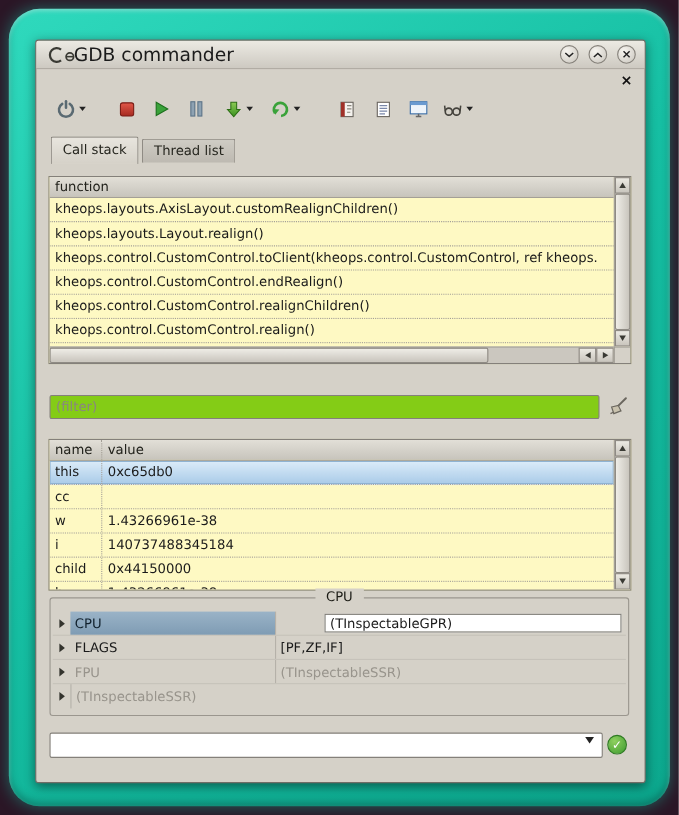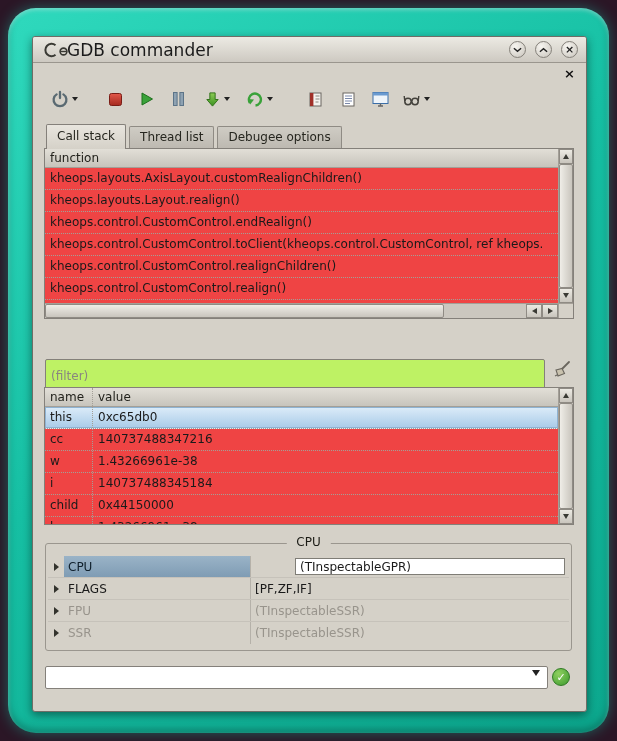--- a/index.html
+++ b/index.html
@@ -30,21 +30,21 @@
   .ml26{margin-left:26px}.ml12{margin-left:12px}.ml14{margin-left:14px}.ml10{margin-left:10px}.ml30{margin-left:30px}.ml8{margin-left:8px}
   
   .tabbar{position:absolute;left:11px;right:28px;height:25px;display:flex;align-items:flex-end;padding-left:2px;box-sizing:border-box;}
   .tabbar.lined{border-bottom:1px solid #98948c;}
   .tab{padding:3px 10px 3px 10px;height:15px;background:linear-gradient(#cfccc4,#bdb9b1);
     border:1px solid #8f8b84;border-bottom:none;border-radius:2px 2px 0 0;margin-right:3px;
     color:#26261f;line-height:14px;}
   .tab.active{background:linear-gradient(#e8e5de,#d5d1c8);height:18px;line-height:17px;
     border-color:#84807a;margin-bottom:-1px;position:relative;z-index:3;}
   
-  .panel{position:absolute;background:#ef4444;border:1px solid #84807a;overflow:hidden;box-sizing:border-box;}
+  .panel{position:absolute;background:#fef9c3;border:1px solid #84807a;overflow:hidden;box-sizing:border-box;margin-top:12px;}
   .grid-header{position:absolute;left:0;right:15px;top:0;height:19px;
     background:linear-gradient(#e2dfd7,#c7c4bc);border-bottom:1px solid #a39f97;
     display:flex;align-items:center;box-sizing:border-box;color:#22221c;}
   .grid-header .hcell{padding:0 5px;height:100%;display:flex;align-items:center;box-sizing:border-box;}
   .rows{position:absolute;left:0;right:15px;top:19px;bottom:0;overflow:hidden;}
   .rows.hsb{bottom:15px;}
   .row{height:22px;line-height:21px;border-bottom:1px dotted #a39f97;white-space:nowrap;
     overflow:hidden;box-sizing:border-box;display:flex;}
   .row .cell{padding:0 5px;overflow:hidden;white-space:nowrap;}
   .name-col{width:48px;flex:none;border-right:1px dotted #a39f97;box-sizing:border-box;}
@@ -64,21 +64,21 @@
     background:linear-gradient(#efede7,#c9c5bd);border:1px solid #8f8b84;box-sizing:border-box;border-radius:2px;}
   .hs-btn{width:16px;flex:none;background:linear-gradient(#eceae3,#c9c5bd);border:1px solid #8f8b84;
     box-sizing:border-box;display:flex;align-items:center;justify-content:center;}
   .corner{position:absolute;right:0;bottom:0;width:15px;height:15px;background:#d5d1c8;
     border-left:1px solid #a39f97;border-top:1px solid #a39f97;box-sizing:border-box;}
   .tri-up{width:0;height:0;border-left:3.5px solid transparent;border-right:3.5px solid transparent;border-bottom:5px solid #3a3a34;}
   .tri-down{width:0;height:0;border-left:3.5px solid transparent;border-right:3.5px solid transparent;border-top:5px solid #3a3a34;}
   .tri-left{width:0;height:0;border-top:3.5px solid transparent;border-bottom:3.5px solid transparent;border-right:5px solid #3a3a34;}
   .tri-right{width:0;height:0;border-top:3.5px solid transparent;border-bottom:3.5px solid transparent;border-left:5px solid #3a3a34;}
   
-  .filter-input{position:absolute;left:12px;top:322px;width:500px;height:34px;background:#bef264;
+  .filter-input{position:absolute;left:12px;top:322px;width:500px;height:22px;background:#84cc16;
     border:1px solid #84807a;border-radius:2px;box-sizing:border-box;padding:0 5px;
     font:12px "DejaVu Sans",sans-serif;color:#222;outline:none;}
   .filter-input::placeholder{color:#8a8680;opacity:1;}
   .brush{position:absolute;left:517px;top:323px;width:22px;height:20px;}
   
   .cpu-box{position:absolute;left:12px;top:506px;width:527px;height:108px;
     border:1px solid #9a968e;border-radius:3px;box-sizing:border-box;}
   .cpu-legend{position:absolute;top:-9px;left:50%;transform:translateX(-50%);
     background:#d5d1c8;padding:0 10px;color:#1c1c16;}
   .cpu-rows{position:absolute;left:2px;right:2px;top:12px;}
@@ -211,39 +211,38 @@
         <circle cx="13" cy="10.5" r="3.2" fill="none" stroke="#44423c" stroke-width="1.5"></circle>
         <path d="M9.2 10.5 h0.8 M2.8 10 L2.2 5 M16.2 10 L16.8 5" stroke="#44423c" stroke-width="1.4" fill="none"></path>
       </svg>
       <span class="chev"></span>
     </div>
   </div>
 
   <div class="tabbar" style="top:86px">
     <div class="tab active">Call stack</div>
     <div class="tab">Thread list</div>
-    <div class="tab">Debugee options</div>
   </div>
 
   <div class="panel" style="left:11px;top:111px;width:530px;height:171px">
     <div class="grid-header">
       <div class="hcell">function</div>
     </div>
     <div class="rows hsb">
       <div class="row">
               <div class="cell">kheops.layouts.AxisLayout.customRealignChildren()</div>
             </div>
       <div class="row">
               <div class="cell">kheops.layouts.Layout.realign()</div>
             </div>
       <div class="row">
+              <div class="cell">kheops.control.CustomControl.toClient(kheops.control.CustomControl, ref kheops.</div>
+            </div>
+      <div class="row">
               <div class="cell">kheops.control.CustomControl.endRealign()</div>
-            </div>
-      <div class="row">
-              <div class="cell">kheops.control.CustomControl.toClient(kheops.control.CustomControl, ref kheops.</div>
             </div>
       <div class="row">
               <div class="cell">kheops.control.CustomControl.realignChildren()</div>
             </div>
       <div class="row">
               <div class="cell">kheops.control.CustomControl.realign()</div>
             </div>
     </div>
     <div class="vscroll above-h">
       <div class="sb-btn">
@@ -283,21 +282,20 @@
       <div class="hcell name-col">name</div>
       <div class="hcell">value</div>
     </div>
     <div class="rows">
       <div class="row selected">
         <div class="cell name-col">this</div>
         <div class="cell">0xc65db0</div>
       </div>
       <div class="row">
         <div class="cell name-col">cc</div>
-        <div class="cell">140737488347216</div>
       </div>
       <div class="row">
         <div class="cell name-col">w</div>
         <div class="cell">1.43266961e-38</div>
       </div>
       <div class="row">
         <div class="cell name-col">i</div>
         <div class="cell">140737488345184</div>
       </div>
       <div class="row">
@@ -343,21 +341,20 @@
         <div class="exp-cell">
                 <span class="exp"></span>
               </div>
         <div class="cpu-name">FPU</div>
         <div class="cpu-value">(TInspectableSSR)</div>
       </div>
       <div class="cpu-row disabled">
         <div class="exp-cell">
                 <span class="exp"></span>
               </div>
-        <div class="cpu-name">SSR</div>
         <div class="cpu-value">(TInspectableSSR)</div>
       </div>
     </div>
   </div>
 
   <div class="combo">
     <span></span>
     <span class="combo-arrow"><span class="chev" style="border-top-width:6px;border-left-width:4.5px;border-right-width:4.5px"></span></span>
   </div>
   <div class="ok-btn">

